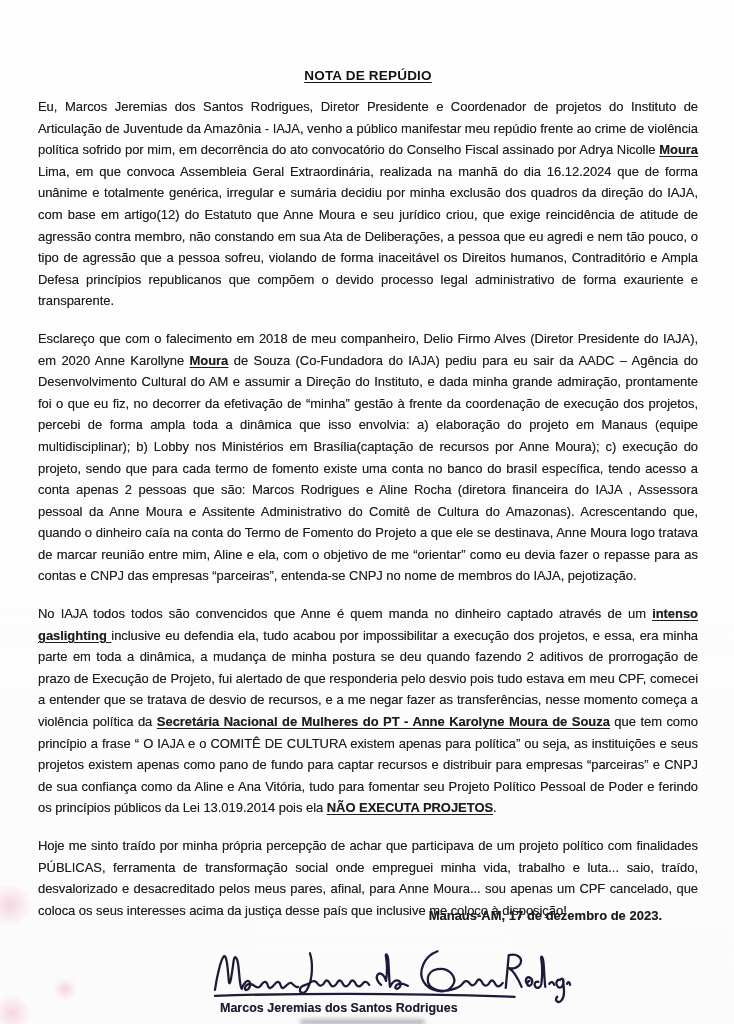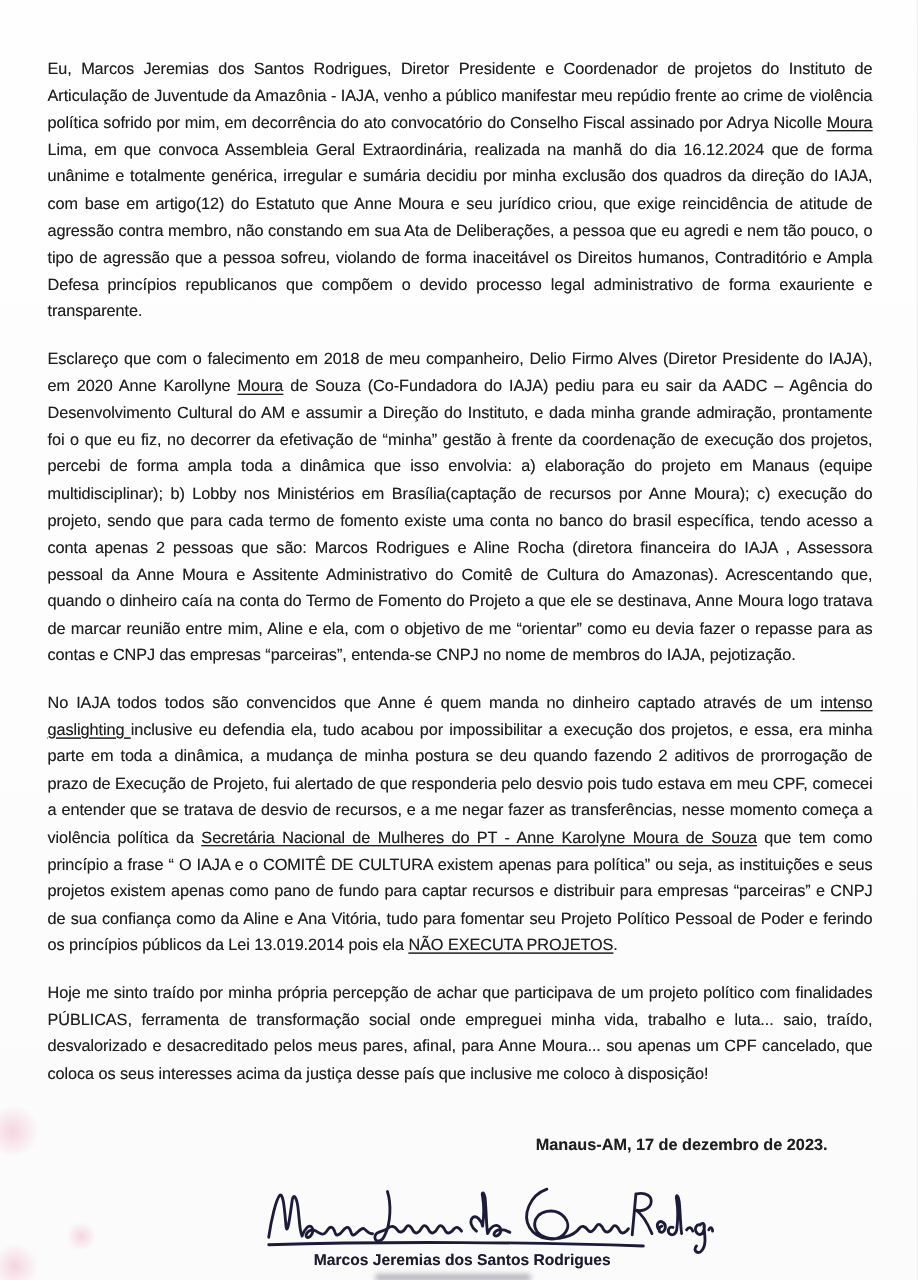--- a/index.html
+++ b/index.html
@@ -33,21 +33,21 @@
     width:660px;
   }
   .para{
     margin:0 0 16px 0;
     font-size:13px;
     line-height:21.6px;
     letter-spacing:-0.05px;
     text-align:justify;
     text-shadow:0 0 .4px rgba(35,35,35,.55);
   }
-  .seg-b{font-weight:normal;}
+  .seg-b{font-weight:bold;}
   .seg-u{text-decoration:underline;text-underline-offset:2px;text-decoration-thickness:1.4px;}
   .date-line{
     position:absolute;
     top:908px;right:72px;
     font-size:13px;font-weight:bold;
     text-shadow:0 0 .4px rgba(35,35,35,.5);
   }
   .sig-svg{
     position:absolute;
     left:212px;top:948px;
@@ -55,21 +55,21 @@
   }
   .sig-svg path{
     fill:none;
     stroke:var(--ink);
     stroke-width:2.3;
     stroke-linecap:round;
     stroke-linejoin:round;
   }
   .typed-name{
     position:absolute;
-    left:251px;top:1001px;
+    left:220px;top:1001px;
     font-size:12.5px;
     font-weight:bold;
     color:#1c1c30;
     text-shadow:0 0 .4px rgba(35,35,50,.5);
   }
   .cutoff-artifact{
     position:absolute;
     left:300px;top:1019px;
     width:125px;height:6px;
     background:rgba(105,105,125,.45);
@@ -85,20 +85,21 @@
   .smudge.s1{left:-14px;top:885px;width:48px;height:40px;}
   .smudge.s2{left:-8px;top:995px;width:40px;height:36px;}
   .smudge.s3{left:52px;top:978px;width:26px;height:22px;}
 </style>
 </head>
 <body>
 
 <div class="page">
 
   <div class="body-text">
+    <div class="title">NOTA DE REPÚDIO</div>
     <div>
         <p class="para"><span>Eu, Marcos Jeremias dos Santos Rodrigues, Diretor Presidente e Coordenador de projetos do Instituto de Articulação de Juventude da Amazônia - IAJA, venho a público manifestar meu repúdio frente ao crime de violência política sofrido por mim, em decorrência do ato convocatório do Conselho Fiscal assinado por Adrya Nicolle </span><span class="seg-b seg-u">Moura</span><span> Lima, em que convoca Assembleia Geral Extraordinária, realizada na manhã do dia 16.12.2024 que de forma unânime e totalmente genérica, irregular e sumária decidiu por minha exclusão dos quadros da direção do IAJA, com base em artigo(12) do Estatuto que Anne Moura e seu jurídico criou, que exige reincidência de atitude de agressão contra membro, não constando em sua Ata de Deliberações, a pessoa que eu agredi e nem tão pouco, o tipo de agressão que a pessoa sofreu, violando de forma inaceitável os Direitos humanos, Contraditório e Ampla Defesa princípios republicanos que compõem o devido processo legal administrativo de forma exauriente e transparente.</span></p>
         <p class="para"><span>Esclareço que com o falecimento em 2018 de meu companheiro, Delio Firmo Alves (Diretor Presidente do IAJA), em 2020 Anne Karollyne </span><span class="seg-b seg-u">Moura</span><span> de Souza (Co-Fundadora do IAJA) pediu para eu sair da AADC – Agência do Desenvolvimento Cultural do AM e assumir a Direção do Instituto, e dada minha grande admiração, prontamente foi o que eu fiz, no decorrer da efetivação de “minha” gestão à frente da coordenação de execução dos projetos, percebi de forma ampla toda a dinâmica que isso envolvia: a) elaboração do projeto em Manaus (equipe multidisciplinar); b) Lobby nos Ministérios em Brasília(captação de recursos por Anne Moura); c) execução do projeto, sendo que para cada termo de fomento existe uma conta no banco do brasil específica, tendo acesso a conta apenas 2 pessoas que são: Marcos Rodrigues e Aline Rocha (diretora financeira do IAJA , Assessora pessoal da Anne Moura e Assitente Administrativo do Comitê de Cultura do Amazonas). Acrescentando que, quando o dinheiro caía na conta do Termo de Fomento do Projeto a que ele se destinava, Anne Moura logo tratava de marcar reunião entre mim, Aline e ela, com o objetivo de me “orientar” como eu devia fazer o repasse para as contas e CNPJ das empresas “parceiras”, entenda-se CNPJ no nome de membros do IAJA, pejotização.</span></p>
         <p class="para"><span>No IAJA todos  todos são convencidos que Anne é quem manda no dinheiro captado através de um </span><span class="seg-b seg-u">intenso gaslighting </span><span> inclusive eu defendia ela, tudo acabou por impossibilitar a execução dos projetos, e essa, era minha parte em toda a dinâmica, a mudança de minha postura se deu quando fazendo 2 aditivos de  prorrogação de prazo de Execução de Projeto, fui alertado de que responderia pelo desvio pois tudo estava em meu CPF, comecei a entender que se tratava de desvio de recursos, e a me negar fazer as transferências, nesse  momento começa a violência política da </span><span class="seg-b seg-u">Secretária Nacional de Mulheres do PT - Anne Karolyne Moura de Souza</span><span> que tem como princípio a frase “ O IAJA  e o COMITÊ DE CULTURA existem apenas para política”  ou seja, as instituições e seus projetos existem apenas como pano de fundo para captar recursos e distribuir para empresas “parceiras” e CNPJ de sua confiança como da Aline e Ana Vitória, tudo para fomentar seu Projeto Político Pessoal de Poder e ferindo os princípios públicos da Lei 13.019.2014 pois ela </span><span class="seg-b seg-u">NÃO EXECUTA PROJETOS</span><span>.</span></p>
         <p class="para"><span>Hoje me sinto traído por minha própria percepção de achar que participava de um projeto político com finalidades PÚBLICAS, ferramenta de transformação social onde empreguei minha vida, trabalho e luta... saio, traído, desvalorizado e desacreditado pelos meus pares, afinal, para Anne Moura... sou apenas um CPF cancelado, que coloca os seus interesses acima da justiça desse país que inclusive me coloco à disposição!</span></p>
       </div>
   </div>
 
   <div class="date-line">Manaus-AM, 17 de dezembro de 2023.</div>
 

